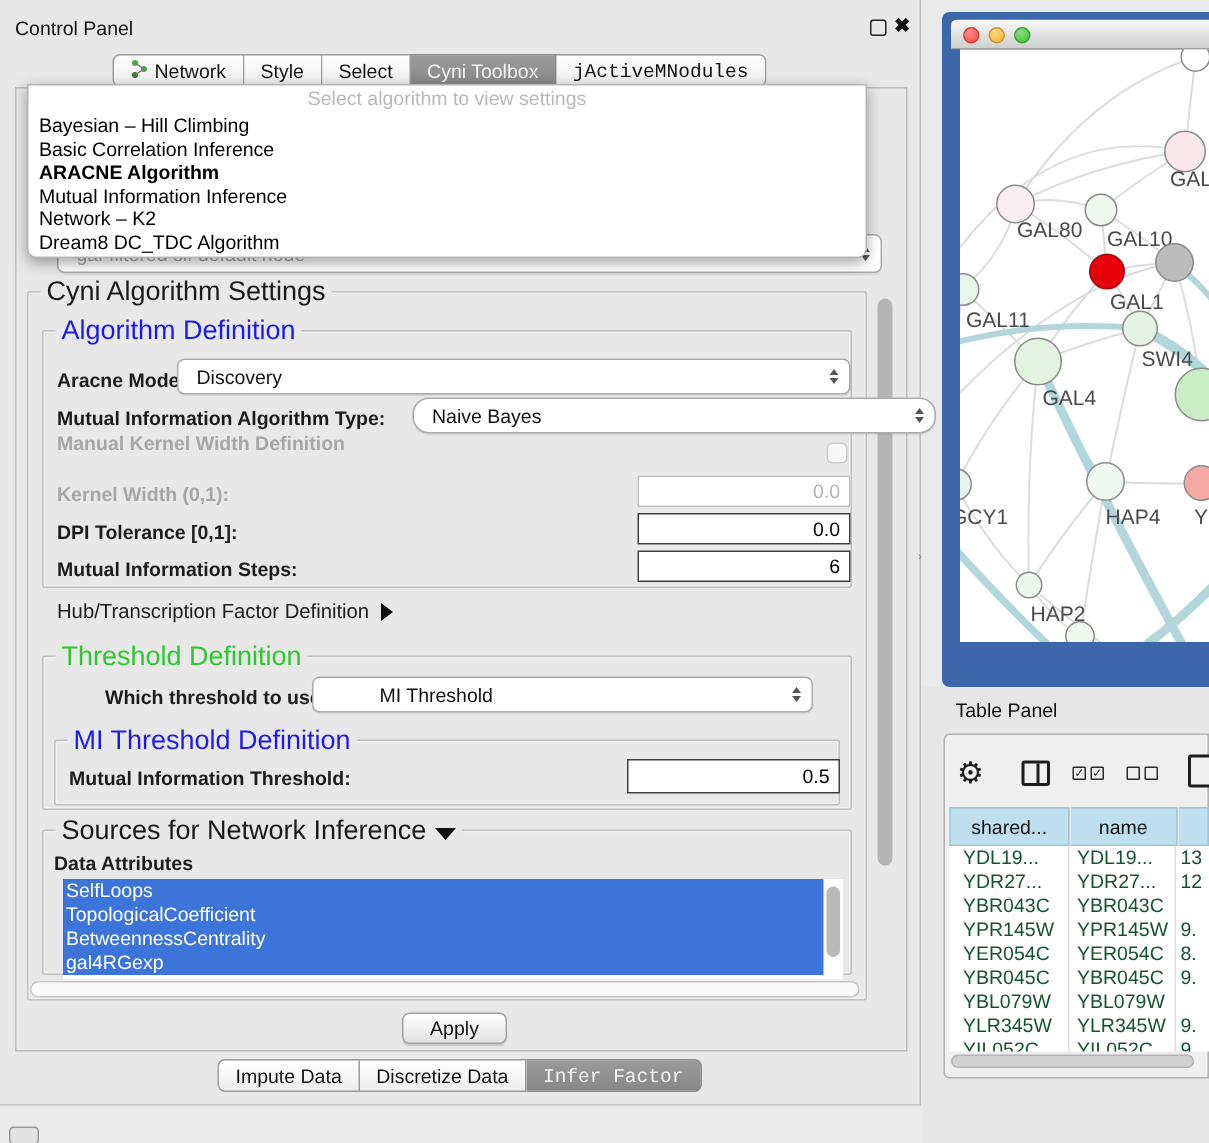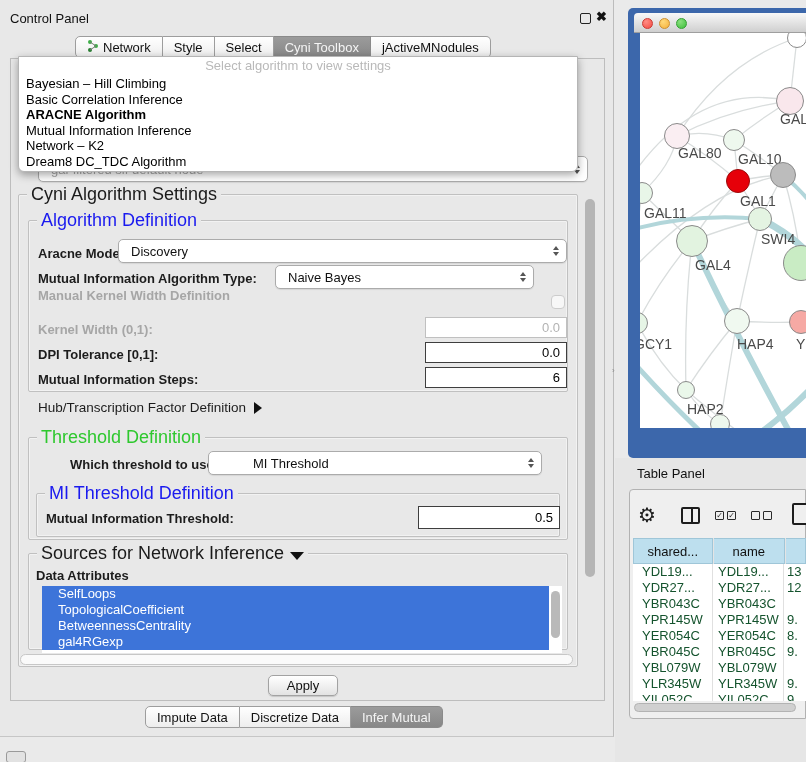--- a/index.html
+++ b/index.html
@@ -16,21 +16,21 @@
     border-right:1px solid #bcbcbc; border-bottom:1px solid #c6c6c6; }
   .cp-title { left:10px; top:11px; font-size:13px; color:#111; }
   .cp-float { left:580px; top:13px; width:11px; height:11px; border:1.5px solid #222; border-radius:2px; }
   .cp-close { left:596px; top:9px; font-size:13px; font-weight:bold; color:#111; }
 
   .seg { display:flex; height:22px; }
   .seg-item { display:flex; align-items:center; gap:4px; padding:0 11px;
     background:linear-gradient(#ffffff,#ededed); border:1px solid #9d9d9d; border-left:none;
     font-size:13px; color:#111; white-space:nowrap; }
   .seg-item:first-child { border-left:1px solid #9d9d9d; border-radius:5px 0 0 5px; }
-  .seg-item:last-child { border-radius:0 5px 5px 0; }
+  .seg-item:last-child { border-radius:0 5px 5px 0;font-family:Liberation Mono, monospace; }
   .seg-item.sel { background:linear-gradient(#9b9b9b,#878787); color:#f5f5f5; border-color:#8a8a8a; }
 
   .content-panel { left:10px; top:58px; width:595px; height:643px;
     border:1px solid #bdbdbd; background:#e8e8e8; }
 
   
   .combo { position:absolute; background:#fff; border:1px solid #ababab; border-radius:5px;
     font-size:13px; color:#111; display:flex; align-items:center; padding:0 22px 0 12px; height:24px;
     box-shadow:0 1px 1px rgba(0,0,0,0.08); }
   .spin { position:absolute; right:7px; top:50%; transform:translateY(-50%);
@@ -66,21 +66,21 @@
   .cb { position:absolute; width:14px; height:14px; border:1px solid #cccccc; border-radius:4px;
     background:#f7f7f7; }
 
   .tri-r { display:inline-block; width:0; height:0; border-top:6px solid transparent;
     border-bottom:6px solid transparent; border-left:8px solid #111; margin-left:8px; vertical-align:-2px; }
   .tri-d { display:inline-block; width:0; height:0; border-left:7px solid transparent;
     border-right:7px solid transparent; border-top:8px solid #111; margin-left:6px; vertical-align:-1px; }
 
   
   .attr-list { left:42px; top:586px; width:520px; height:67px; background:#fff; overflow:hidden; }
-  .attr-item { height:16px; line-height:16px; padding-left:16px; font-size:13px;
+  .attr-item { height:16px; line-height:16px; padding-left:2px; font-size:13px;
     background:#3d74d9; color:#fff; width:calc(100% - 13px); }
   .attr-vscroll { position:absolute; right:2px; top:5px; width:9px; height:47px;
     background:#b9b9b9; border-radius:5px; }
 
   .vscroll-track { left:583px; top:197px; width:14px; height:466px; }
   .vscroll-thumb { position:absolute; left:2px; top:2px; width:10px; height:378px;
     background:#b5b5b5; border-radius:6px; }
   .hscroll-pill { left:20px; top:654px; width:553px; height:11px; background:#fafafa;
     border:1px solid #c7c7c7; border-radius:6px; }
 
@@ -199,21 +199,21 @@
     </div>
     <span class="lbl" style="left:38px; top:246px;">Aracne Mode:</span>
     <div class="combo" style="left:118px; top:239px; width:449px;">
       <span>Discovery</span>
       <span class="spin">
           <i class="up"></i>
           <i class="dn"></i>
         </span>
     </div>
     <span class="lbl" style="left:38px; top:271px;">Mutual Information Algorithm Type:</span>
-    <div class="combo" style="left:275px; top:265px; width:259px;">
+    <div class="combo" style="left:275px; top:265px; width:349px;border-radius:11px;">
       <span>Naive Bayes</span>
       <span class="spin">
           <i class="up"></i>
           <i class="dn"></i>
         </span>
     </div>
     <span class="lbl dis" style="left:38px; top:288px;">Manual Kernel Width Definition</span>
     <span class="cb" style="left:551px; top:295px;"></span>
     <span class="lbl dis" style="left:38px; top:322px;">Kernel Width (0,1):</span>
     <div class="tf off" style="left:425px; top:317px; width:142px;">0.0</div>
@@ -260,21 +260,21 @@
     <div class="abs apply-btn">Apply</div>
 
     <div class="abs seg" id="bottom-tabs" style="left:145px; top:706px;">
         <span class="seg-item">
           <span>Impute Data</span>
         </span>
         <span class="seg-item">
           <span>Discretize Data</span>
         </span>
         <span class="seg-item sel">
-          <span>Infer Mutual</span>
+          <span>Infer Factor</span>
         </span>
       </div>
   </section>
 
   <div class="abs mini-dock"></div>
   <div class="abs grip-mark">›</div>
 
   <section class="abs net-window">
     <div class="net-titlebar">
       <span class="light" style="left:8px;  background:radial-gradient(circle at 35% 30%, #ff8d85, #f44a42); border:0.5px solid #ca3a34;"></span>

